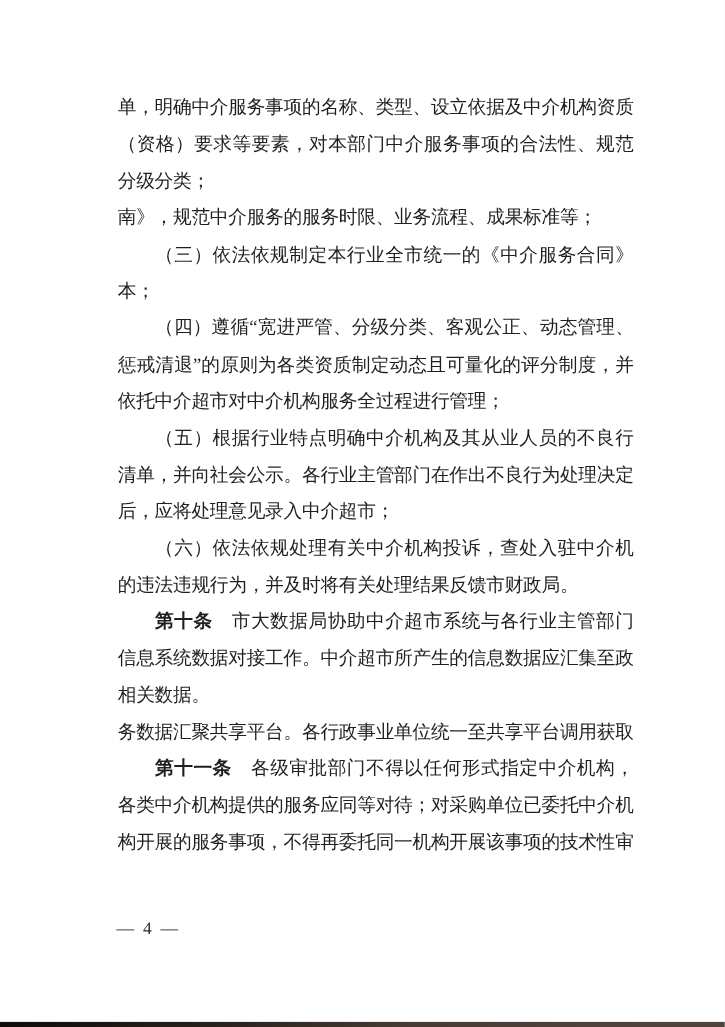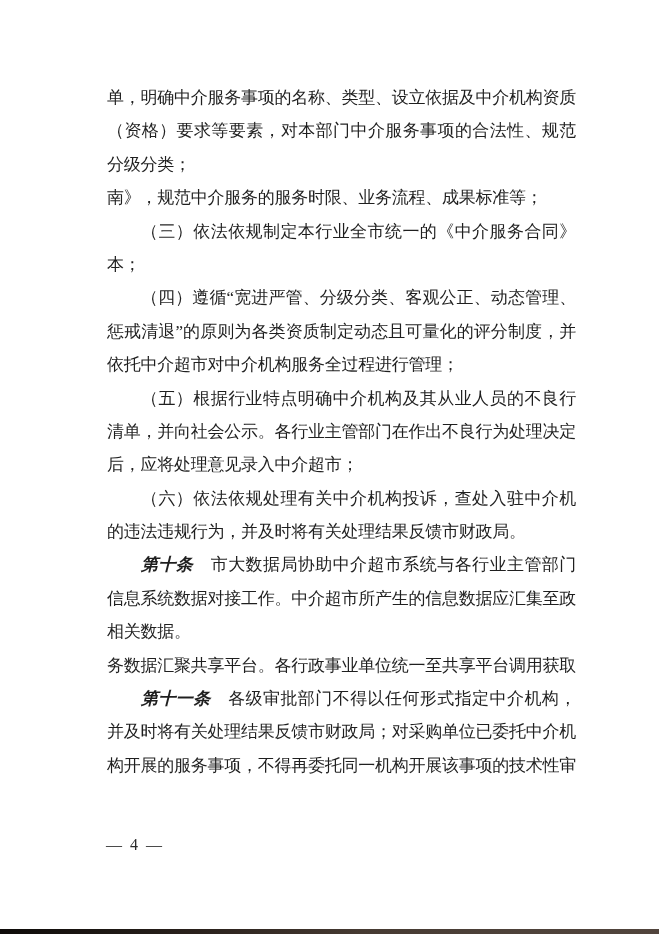--- a/index.html
+++ b/index.html
@@ -36,21 +36,20 @@
     text-align: justify;
     text-align-last: justify;
     white-space: normal;
     overflow: hidden;
   }
   .ln.ind {
     padding-left: 34px;
   }
   .ln .b {
     font-weight: 700;
-    font-style: italic;
   }
   .footer {
     position: absolute;
     left: 106px;
     top: 836px;
     font-size: 16px;
     letter-spacing: 2px;
     color: #2a2a2a;
   }
   .scanbar {
@@ -79,18 +78,18 @@
     <div class="ln fill ind">（五）根据行业特点明确中介机构及其从业人员的不良行为</div>
     <div class="ln fill">清单，并向社会公示。各行业主管部门在作出不良行为处理决定</div>
     <div class="ln">后，应将处理意见录入中介超市；</div>
     <div class="ln fill ind">（六）依法依规处理有关中介机构投诉，查处入驻中介机构</div>
     <div class="ln">的违法违规行为，并及时将有关处理结果反馈市财政局。</div>
     <div class="ln fill ind"><span class="b">第十条</span><span>　市大数据局协助中介超市系统与各行业主管部门</span></div>
     <div class="ln fill">信息系统数据对接工作。中介超市所产生的信息数据应汇集至政</div>
     <div class="ln">相关数据。</div>
     <div class="ln fill">务数据汇聚共享平台。各行政事业单位统一至共享平台调用获取</div>
     <div class="ln fill ind"><span class="b">第十一条</span><span>　各级审批部门不得以任何形式指定中介机构，对</span></div>
-    <div class="ln fill">并及时将有关处理结果反馈市财政局；对采购单位已委托中介机</div>
+    <div class="ln fill">各类中介机构提供的服务应同等对待；对采购单位已委托中介机</div>
     <div class="ln fill">构开展的服务事项，不得再委托同一机构开展该事项的技术性审</div>
   </div>
   <div class="footer">— 4 —</div>
   <div class="scanbar"></div>
 </div>
 
 </body></html>

